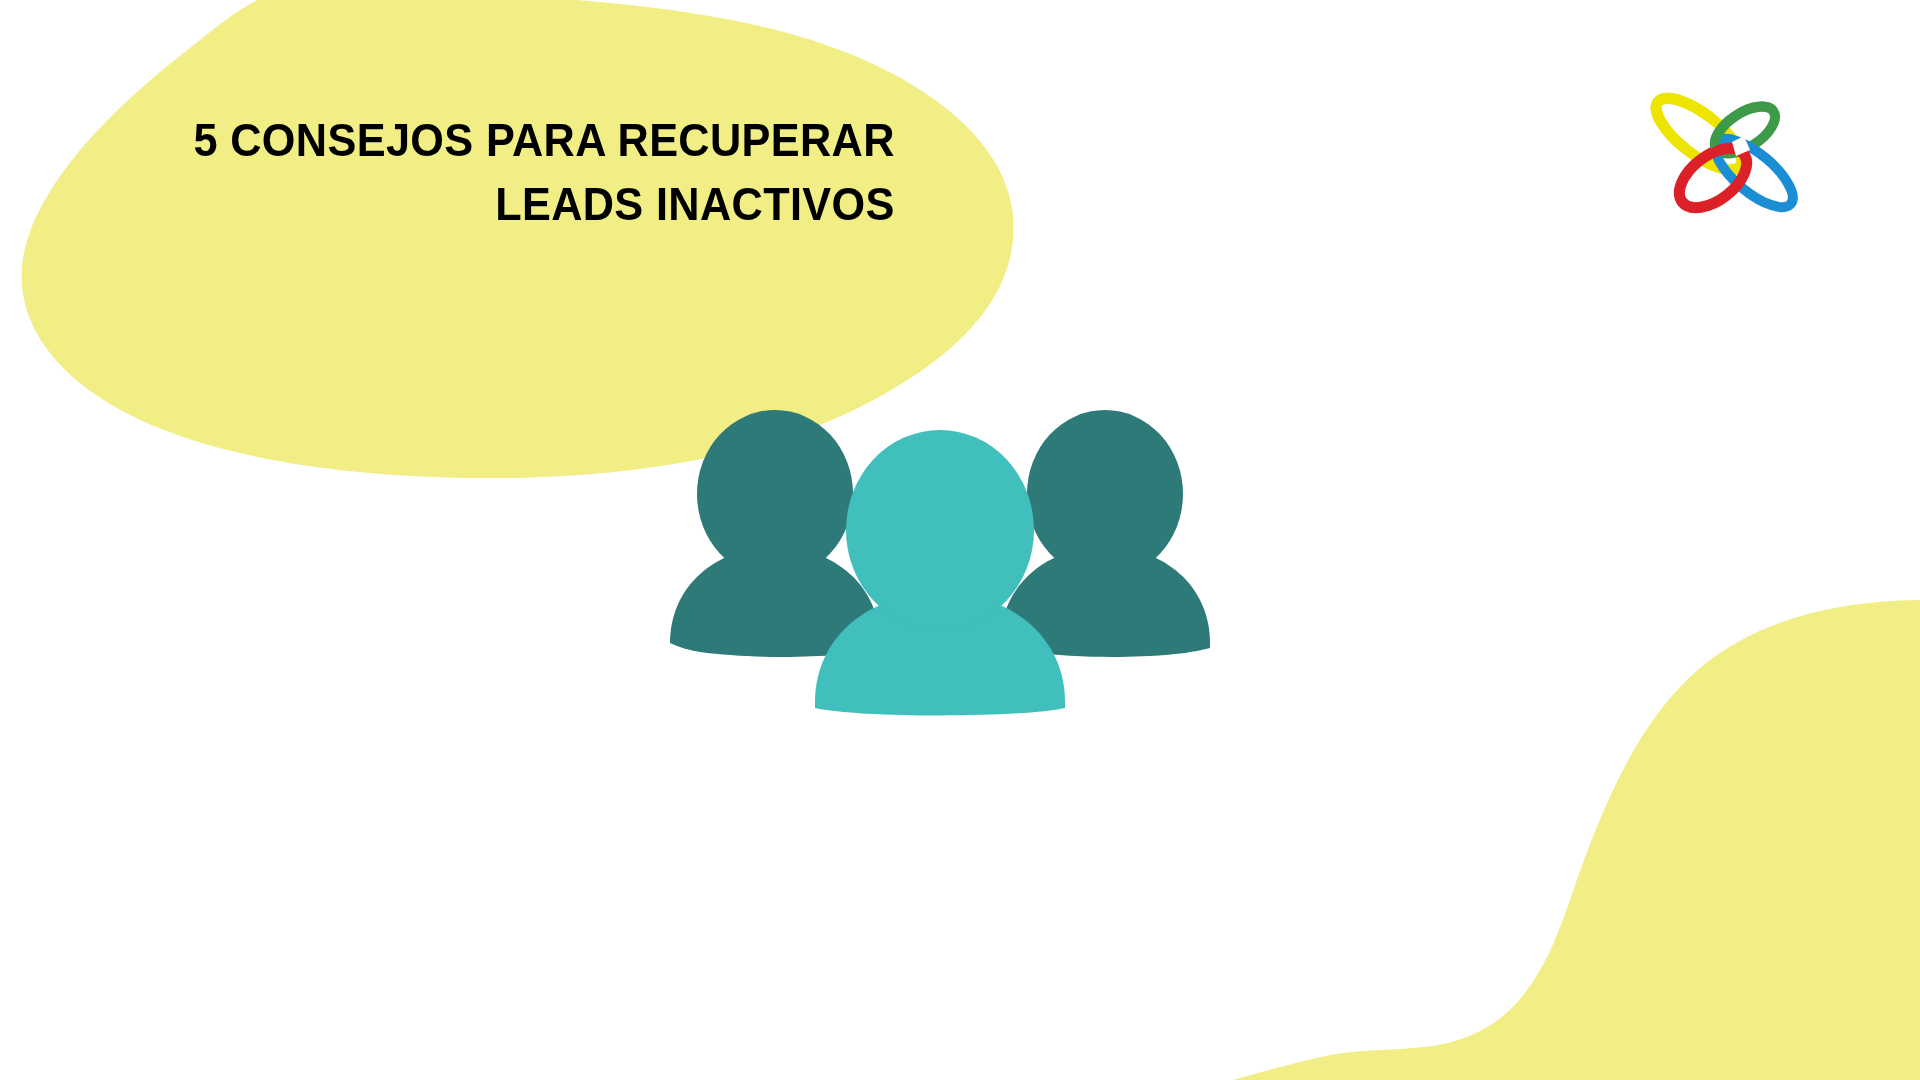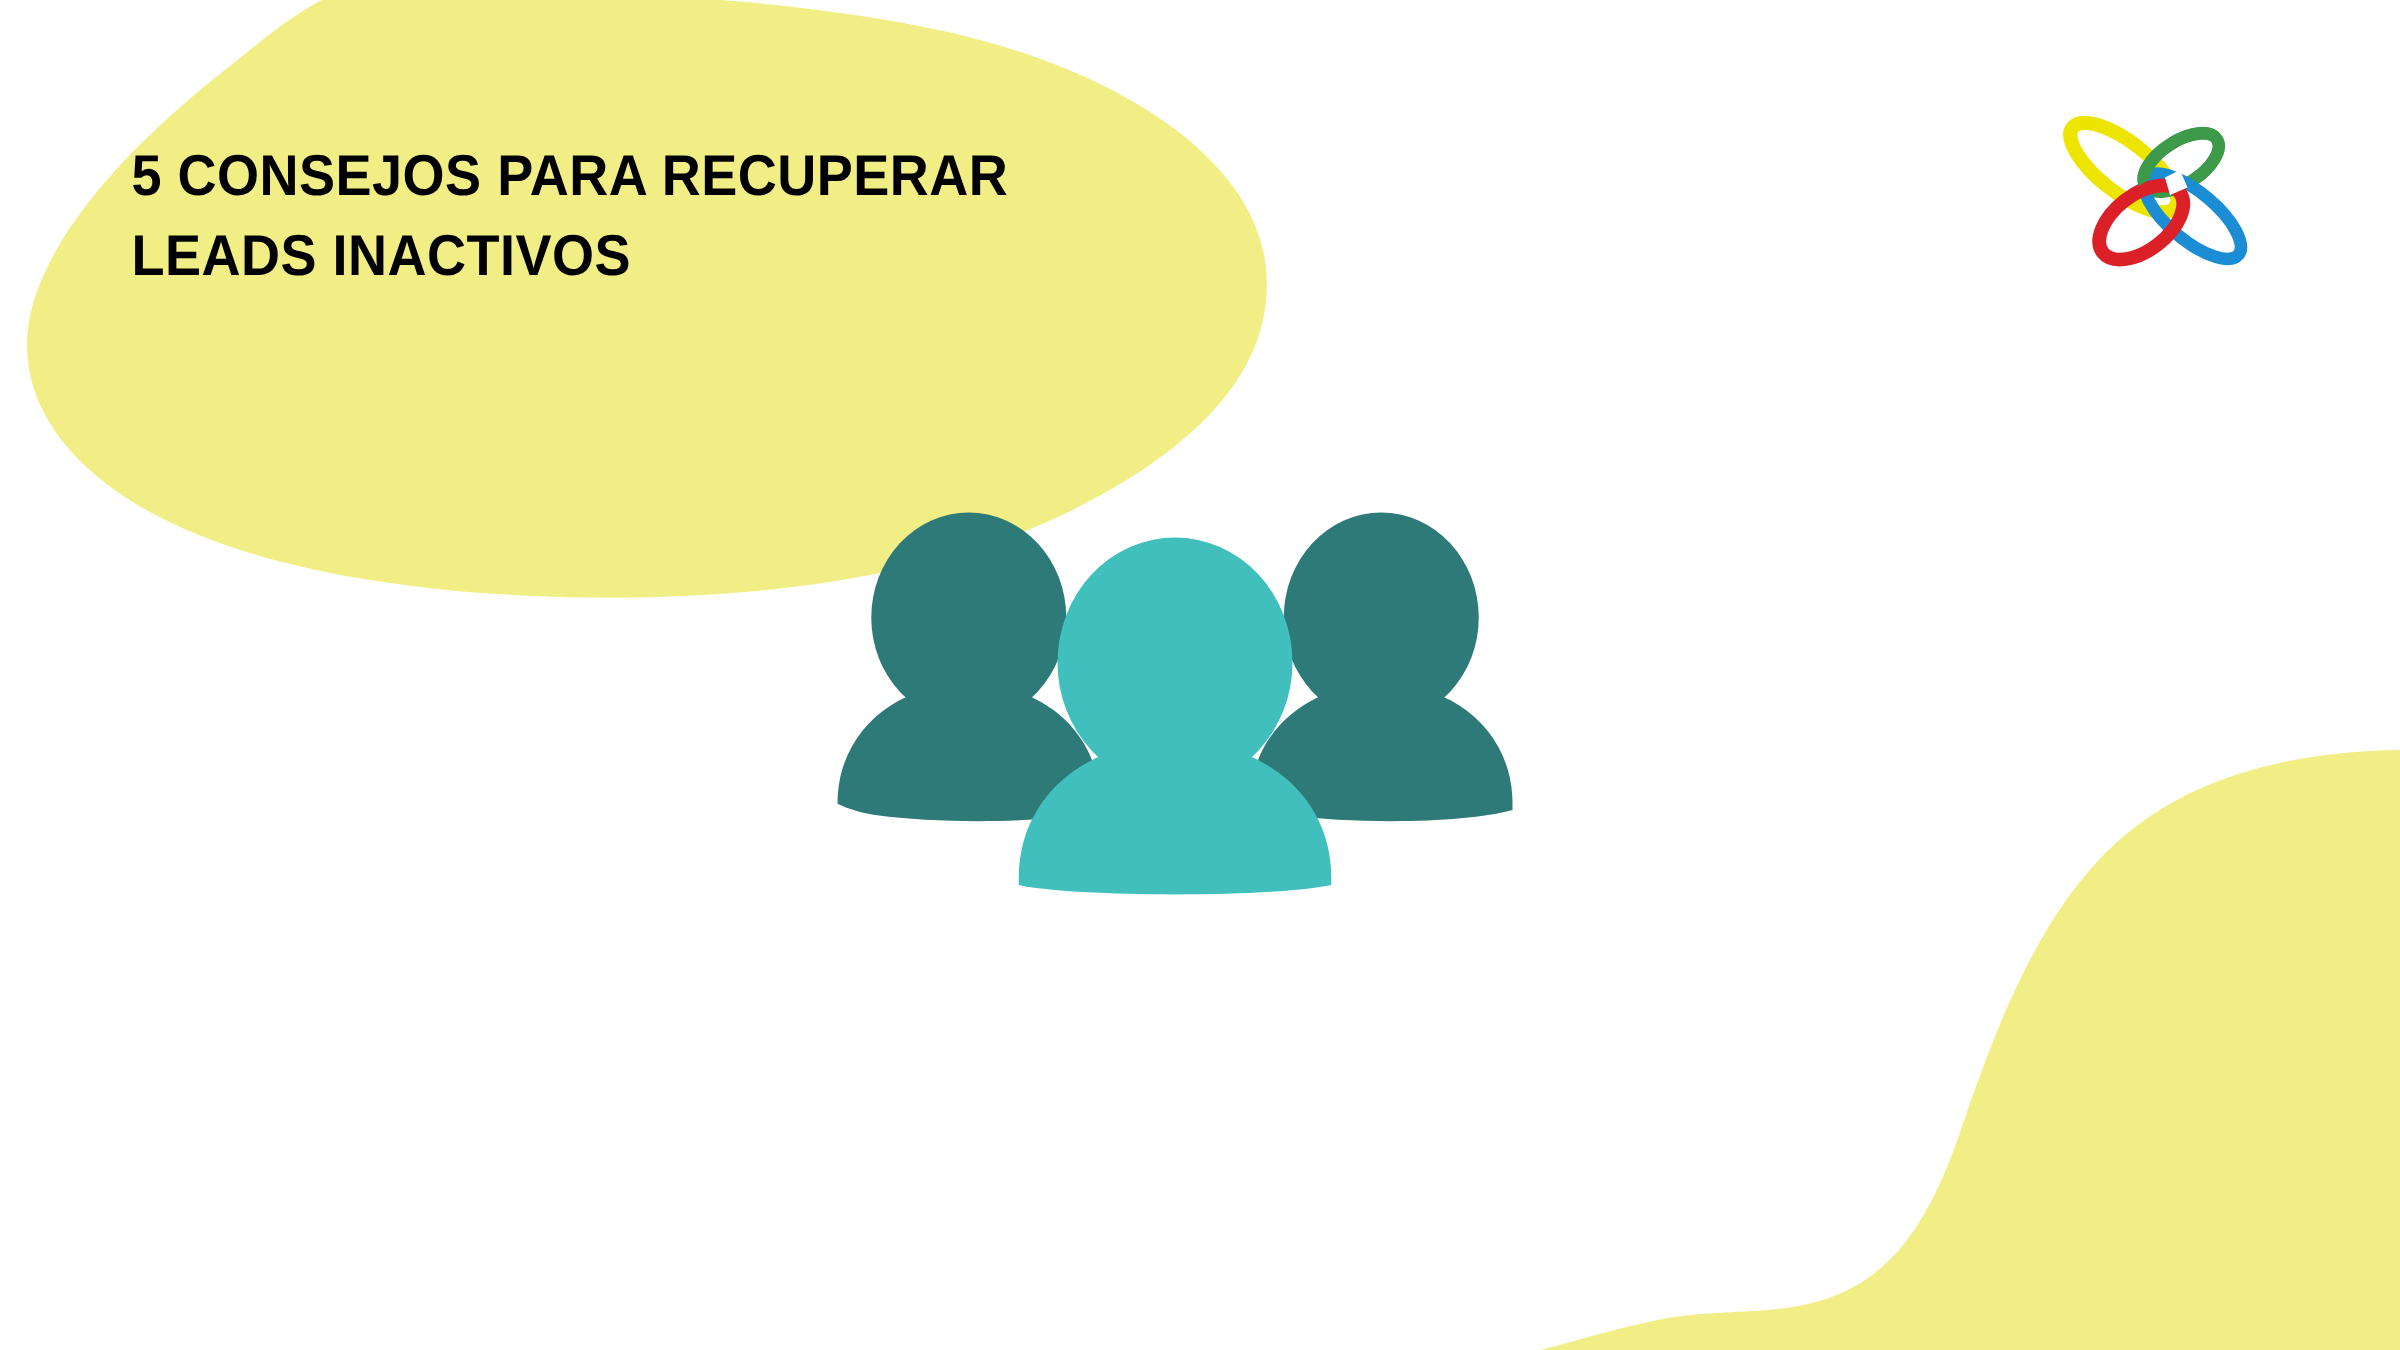--- a/index.html
+++ b/index.html
@@ -30,21 +30,21 @@
     height: 1080px;
     pointer-events: none;
   }
 
   
   #title-block {
     position: absolute;
     left: 80px;
     top: 108px;
     width: 840px;
-    text-align: left;
+    text-align: right;
     z-index: 5;
   }
   .title-line {
     display: block;
     color: #000000;
     font-family: "Liberation Sans", "DejaVu Sans", sans-serif;
     font-weight: 700;
     font-size: 46px;
     line-height: 64px;
     letter-spacing: 0.4px;

